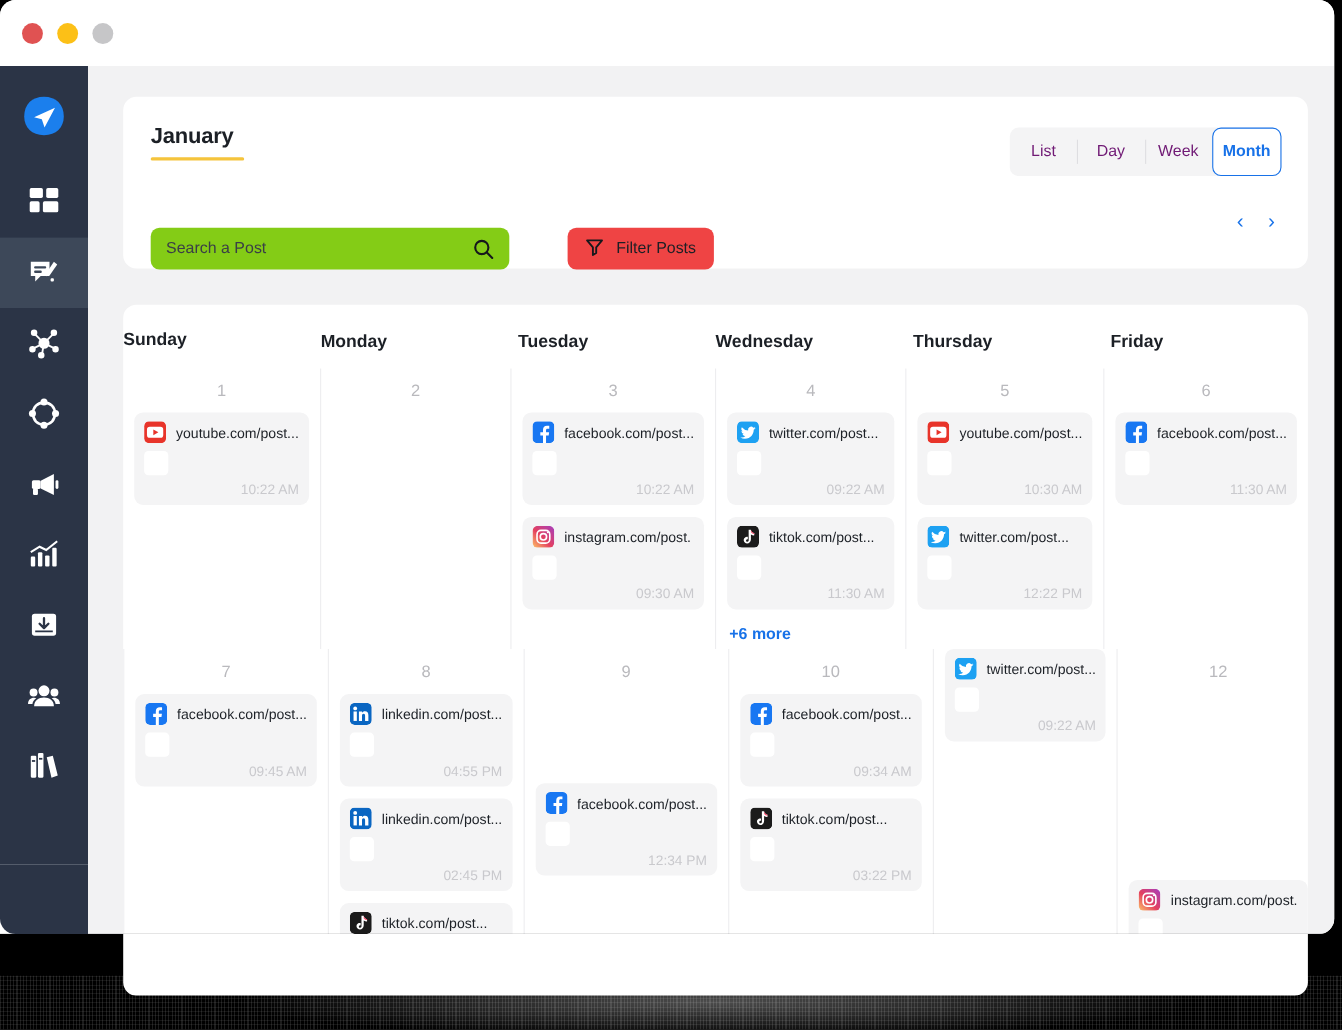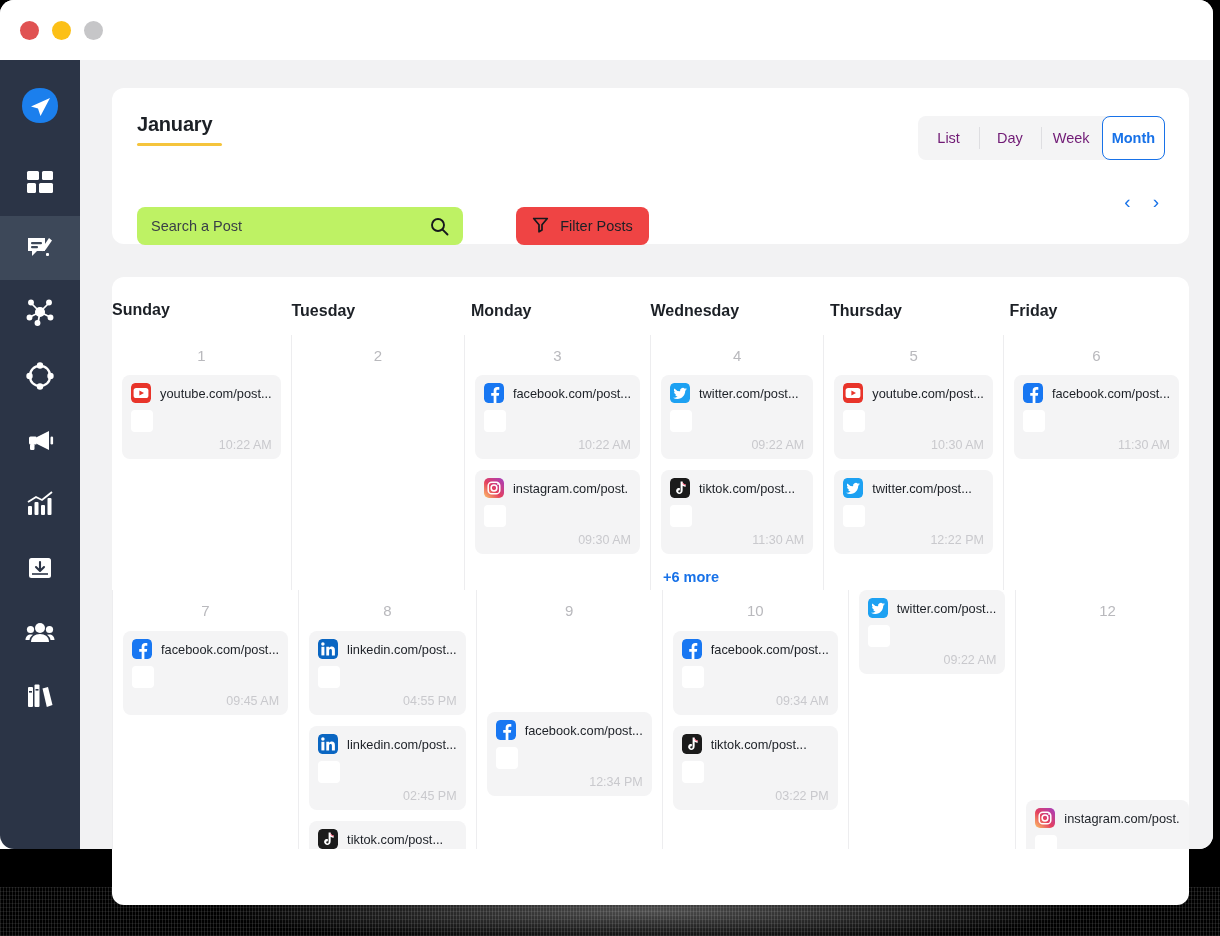--- a/index.html
+++ b/index.html
@@ -67,21 +67,21 @@
     letter-spacing:-0.2px;
   }
   .title-underline{
     margin-top:7px; width:85px; height:3px;
     background:#f5c43c; border-radius:2px;
   }
 
   .search-box{
     position:absolute; left:25px; top:119px;
     width:326px; height:38px;
-    background:#bef264; border-radius:8px;
+    background:#84cc16; border-radius:8px;
     display:flex; align-items:center;
   }
   .search-input{
     border:none; outline:none; background:transparent;
     flex:1; padding:0 14px;
     font-size:14.5px; color:#3a3f47;
     font-family:"Liberation Sans", sans-serif;
   }
   .search-input::placeholder{ color:#3a3f47; opacity:1; }
   .search-icon{ margin-right:14px; display:flex; }
@@ -421,22 +421,22 @@
         <button class="nav-arrow">‹</button>
         <button class="nav-arrow">›</button>
       </div>
 
     </section>
 
     <section class="calendar-card">
 
       <div class="weekdays">
         <div class="weekday">Sunday</div>
+        <div class="weekday lower">Monday</div>
         <div class="weekday lower">Tuesday</div>
-        <div class="weekday lower">Monday</div>
         <div class="weekday lower">Wednesday</div>
         <div class="weekday lower">Thursday</div>
         <div class="weekday lower">Friday</div>
       </div>
 
       <div class="weeks" id="weeks-root">
           <div class="week-row r1">
             <div class="day-cell">
               <div class="day-num">1</div>
               <div class="post-card">

